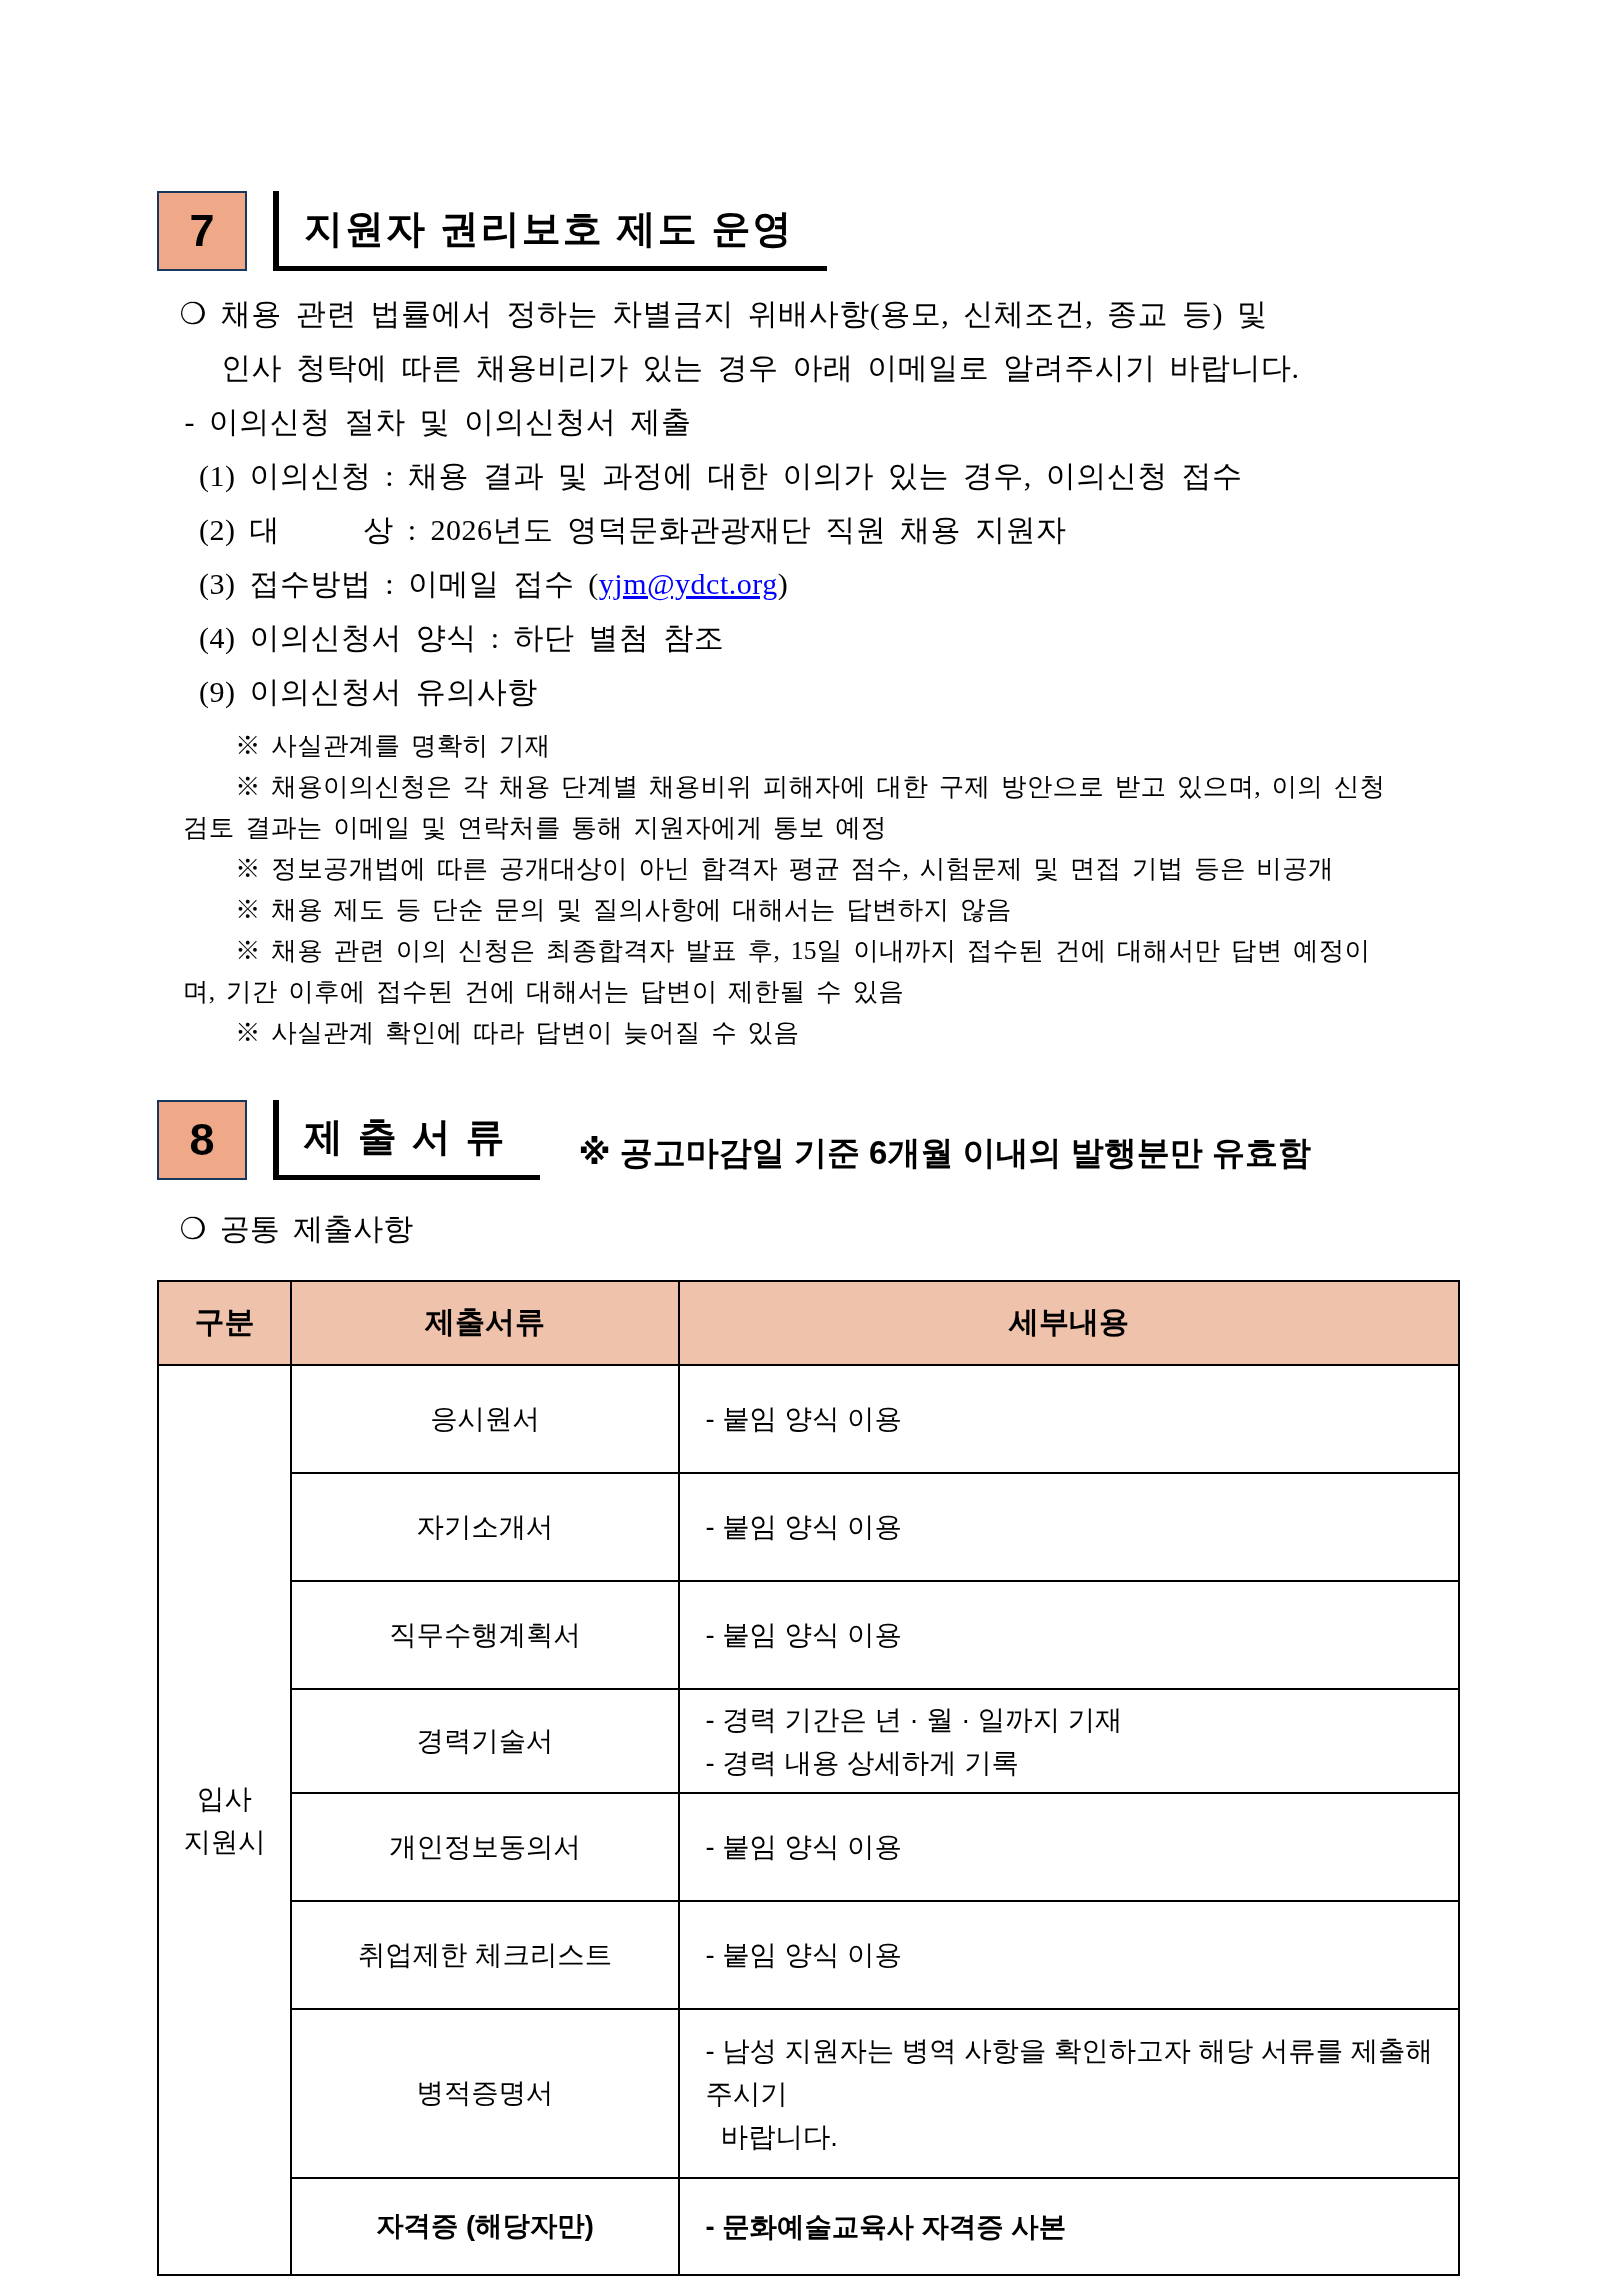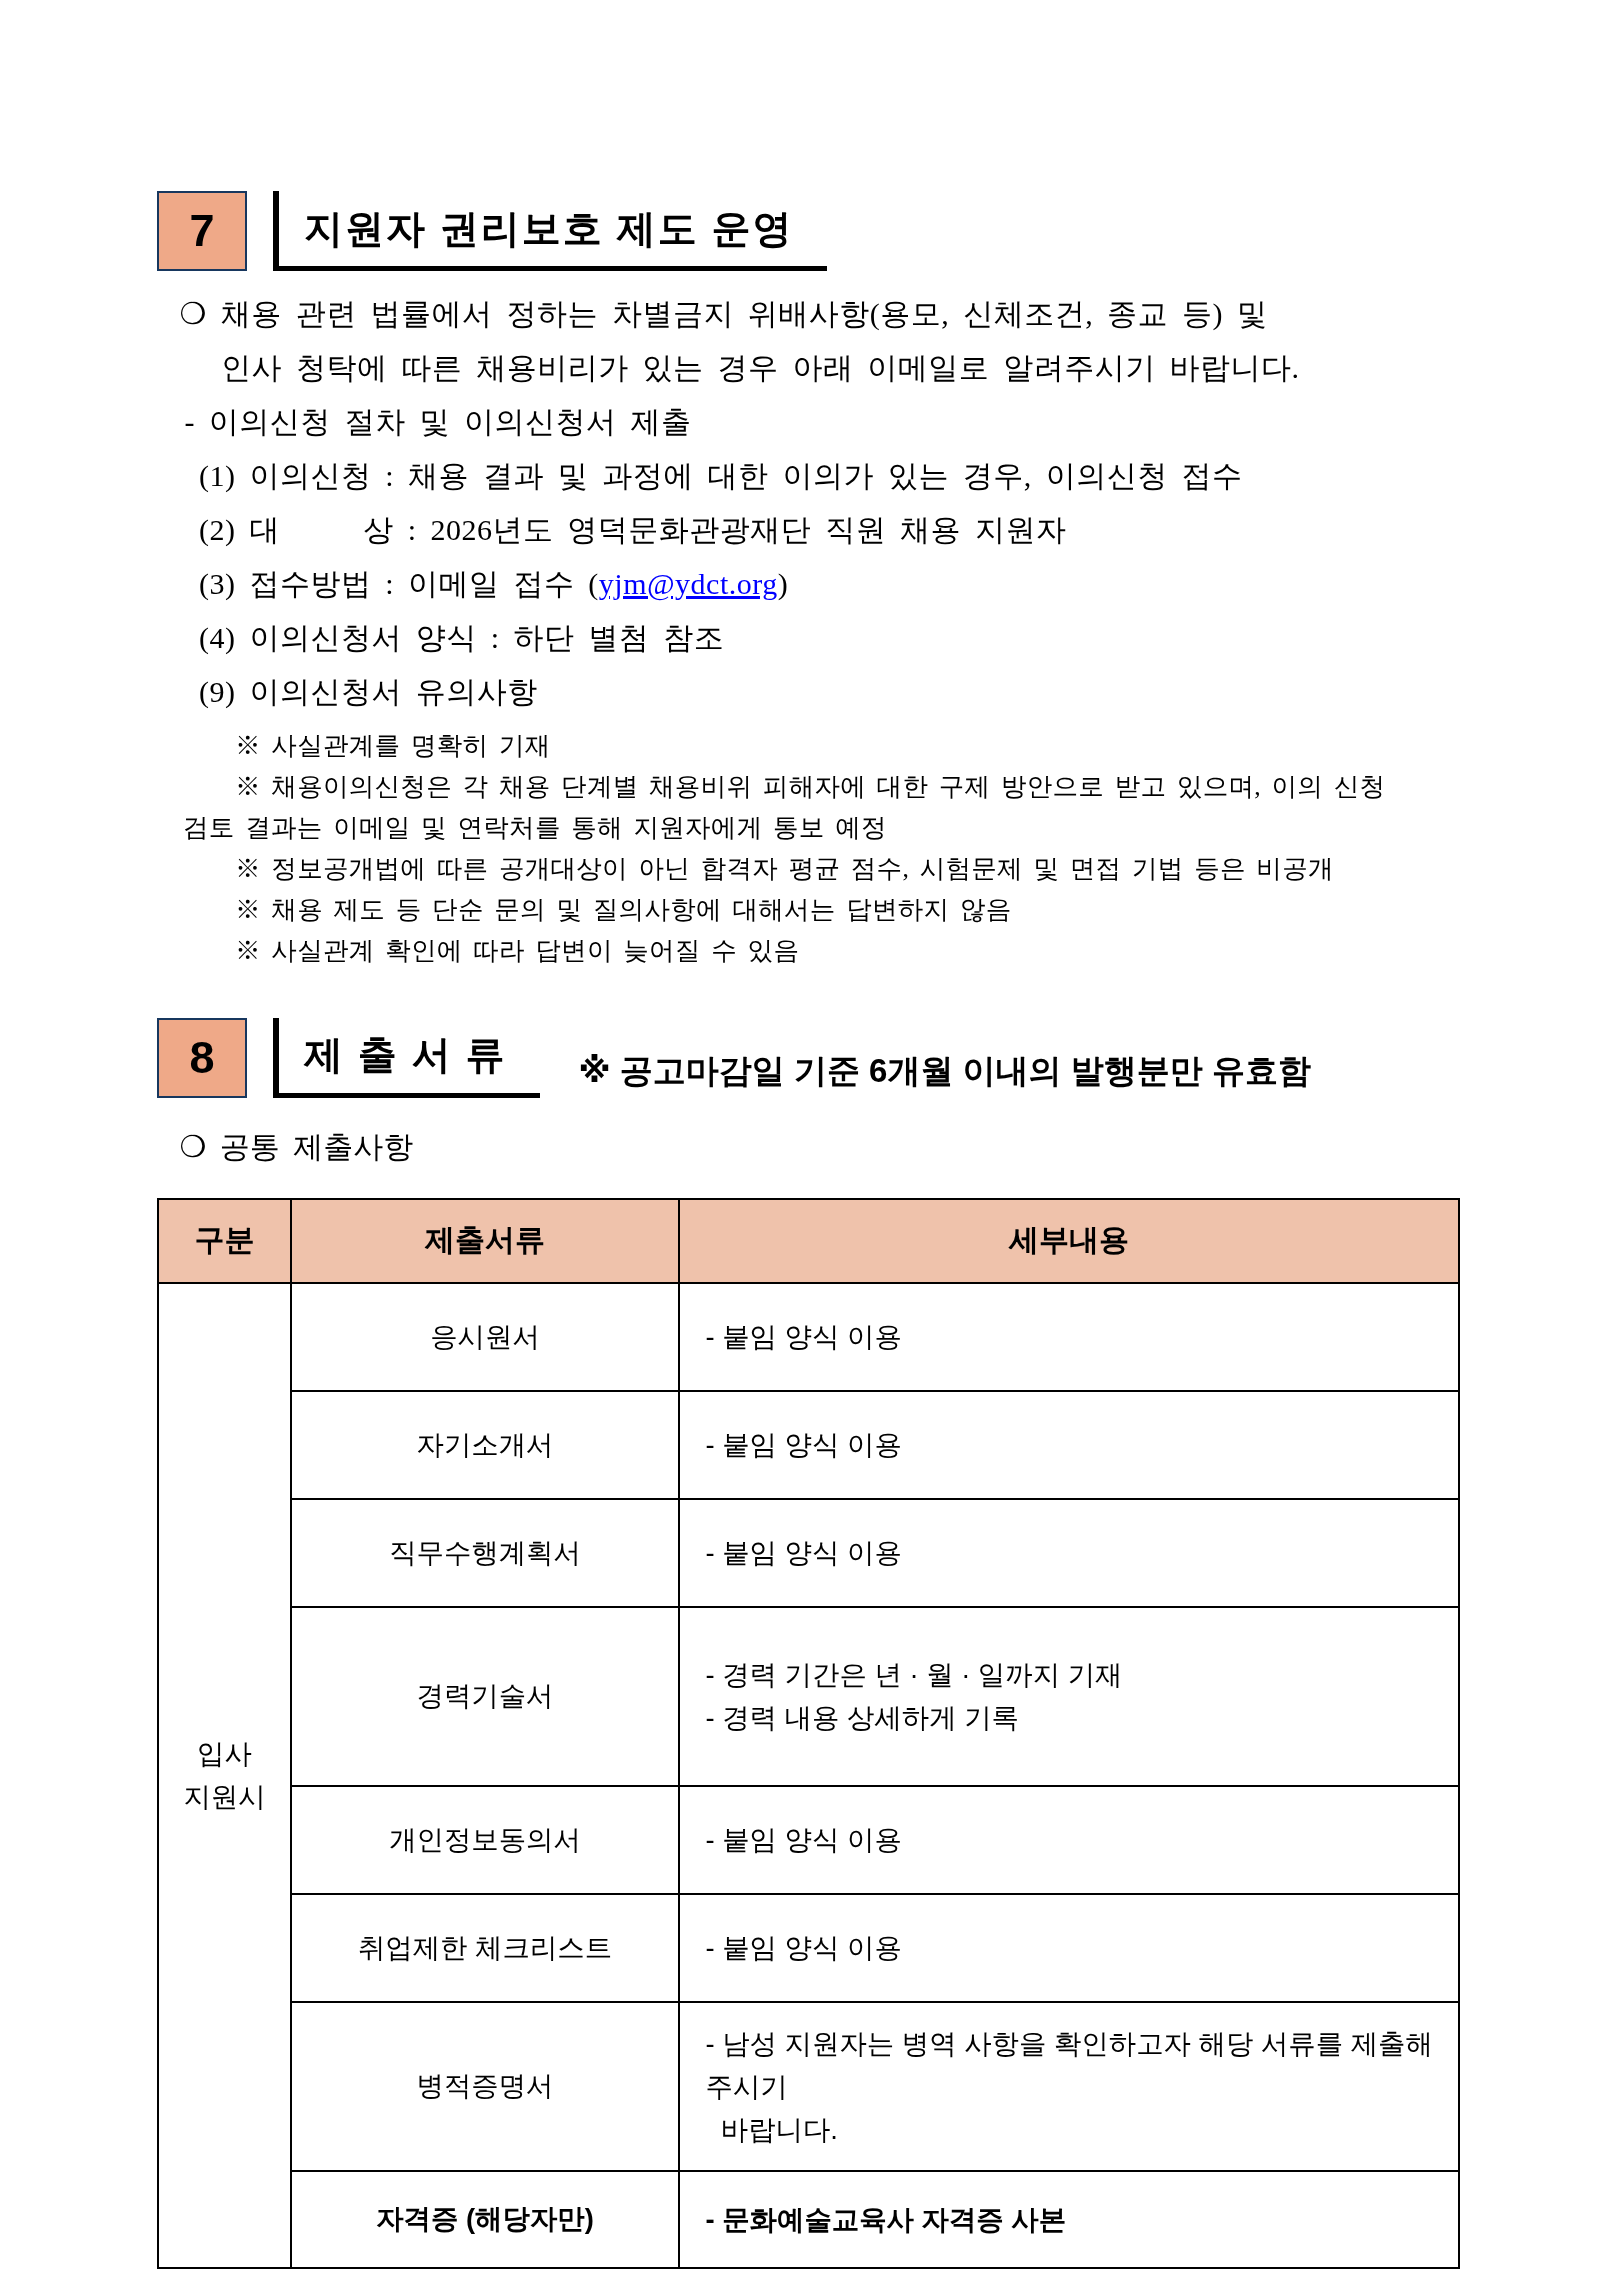--- a/index.html
+++ b/index.html
@@ -133,21 +133,21 @@
   td.doc-cell {
     text-align: center;
     height: 108px;
   }
   td.detail-cell {
     text-align: left;
     padding-left: 25.5px;
     line-height: 43px;
     white-space: pre-wrap;
   }
-  tr.row-tall td.doc-cell { height: 179px; }
+  tr.row-tall td.doc-cell { height: 104px; }
   tr.row-xtall td.doc-cell { height: 169px; }
   tr.row-last td.doc-cell { height: 97px; }
   tr.row-last .doc-cell, tr.row-last .detail-cell { font-weight: bold; }
 </style>
 </head>
 <body>
 
 <div class="page">
 
   <section>
@@ -168,20 +168,22 @@
       <div class="line num-item"><span>(3) 접수방법 : 이메일 접수 (</span><a class="email-link">yjm@ydct.org</a><span>)</span></div>
       <div class="line num-item">(4) 이의신청서 양식 : 하단 별첨 참조</div>
       <div class="line num-item">(9) 이의신청서 유의사항</div>
 
       <div class="notes">
         <div class="note">※ 사실관계를 명확히 기재</div>
         <div class="note">※ 채용이의신청은 각 채용 단계별 채용비위 피해자에 대한 구제 방안으로 받고 있으며, 이의 신청
 검토 결과는 이메일 및 연락처를 통해 지원자에게 통보 예정</div>
         <div class="note">※ 정보공개법에 따른 공개대상이 아닌 합격자 평균 점수, 시험문제 및 면접 기법 등은 비공개</div>
         <div class="note">※ 채용 제도 등 단순 문의 및 질의사항에 대해서는 답변하지 않음</div>
+        <div class="note">※ 채용 관련 이의 신청은 최종합격자 발표 후, 15일 이내까지 접수된 건에 대해서만 답변 예정이
+며, 기간 이후에 접수된 건에 대해서는 답변이 제한될 수 있음</div>
         <div class="note">※ 사실관계 확인에 따라 답변이 늦어질 수 있음</div>
       </div>
     </div>
   </section>
 
   <section class="sec8">
     <div class="sec-header">
       <div class="num-box">8</div>
       <div class="title-wrap">
         <span class="sec-title">제 출 서 류</span>

